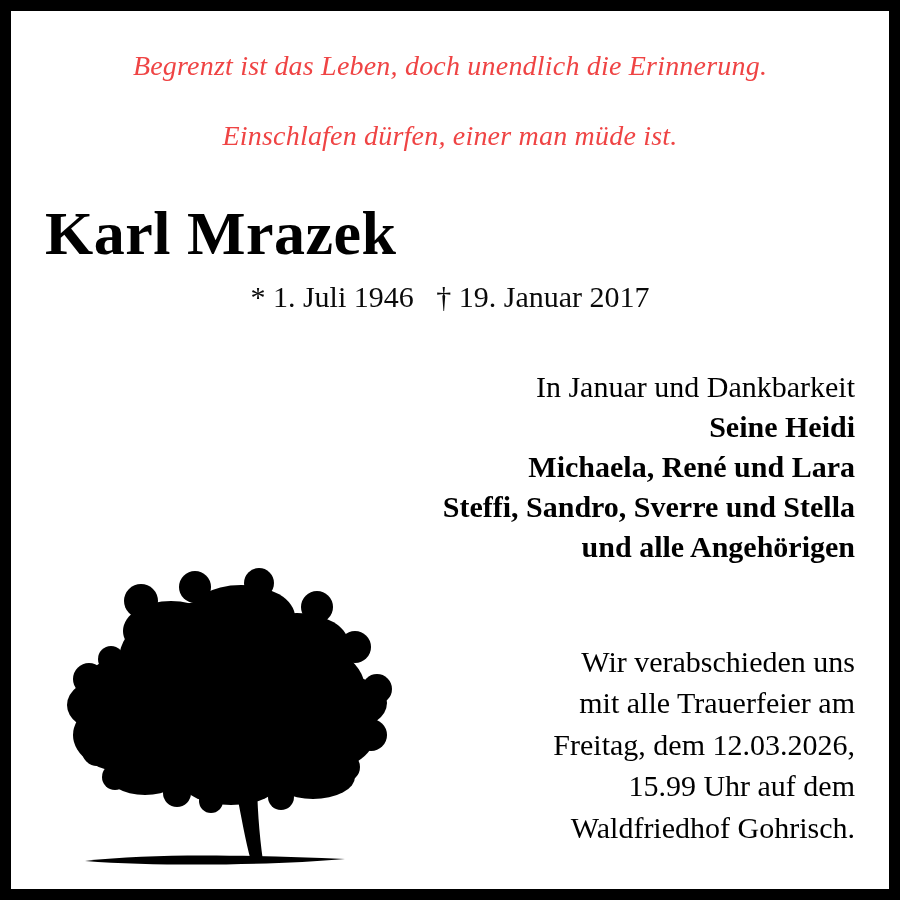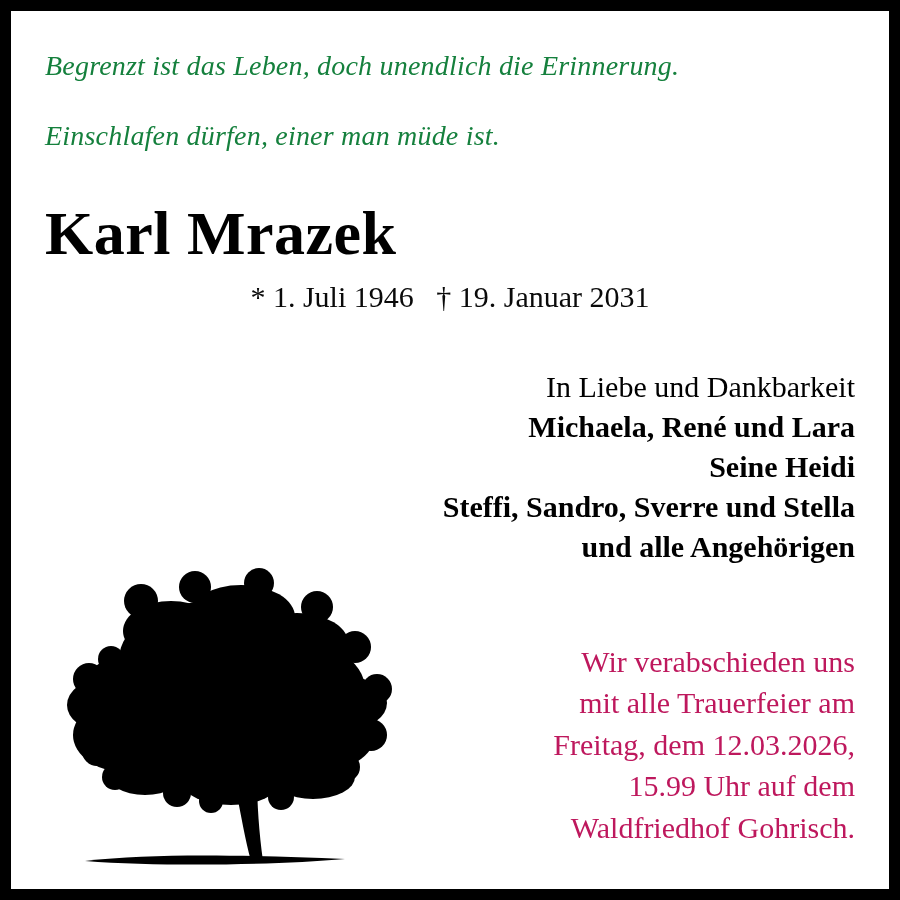--- a/index.html
+++ b/index.html
@@ -23,24 +23,24 @@
     overflow: hidden;
   }
   .inner {
     position: relative;
     width: 100%;
     height: 100%;
     box-sizing: border-box;
     padding: 26px 34px 0 34px;
   }
   .verse {
-    text-align: left;
+    text-align: center;
     font-style: italic;
     font-size: 28px;
-    color: #15803d;
+    color: #ef4444;
     line-height: 1.35;
     letter-spacing: 0.2px;
   }
   .verse-line-1 { margin-top: 10px; }
   .verse-line-2 { margin-top: 32px; }
 
   .name {
     text-align: left;
     font-weight: bold;
     font-size: 62px;
@@ -82,21 +82,21 @@
     font-weight: bold;
   }
 
   .funeral {
     position: absolute;
     right: 0;
     top: 290px;
     width: 430px;
     text-align: right;
     font-size: 30px;
-    color: #be185d;
+    color: #000000;
     line-height: 1.38;
   }
 
   .tree {
     position: absolute;
     left: 0px;
     bottom: 10px;
     width: 430px;
     height: 340px;
   }
@@ -107,28 +107,28 @@
 
 <div class="obituary">
   <div class="inner">
 
     <div class="verse">
       <div class="verse-line-1">Begrenzt ist das Leben, doch unendlich die Erinnerung.</div>
       <div class="verse-line-2">Einschlafen dürfen, einer man müde ist.</div>
     </div>
 
     <div class="name">Karl Mrazek</div>
-    <div class="dates">* 1. Juli 1946   † 19. Januar 2031</div>
+    <div class="dates">* 1. Juli 1946   † 19. Januar 2017</div>
 
     <div class="lower">
 
       <div class="family">
-        <div class="lead">In Liebe und Dankbarkeit</div>
+        <div class="lead">In Januar und Dankbarkeit</div>
+        <div class="strong">Seine Heidi</div>
         <div class="strong">Michaela, René und Lara</div>
-        <div class="strong">Seine Heidi</div>
         <div class="strong">Steffi, Sandro, Sverre und Stella</div>
         <div class="strong">und alle Angehörigen</div>
       </div>
 
       <div class="funeral">
         <div>Wir verabschieden uns</div>
         <div>mit alle Trauerfeier am</div>
         <div>Freitag, dem 12.03.2026,</div>
         <div>15.99 Uhr auf dem</div>
         <div>Waldfriedhof Gohrisch.</div>

